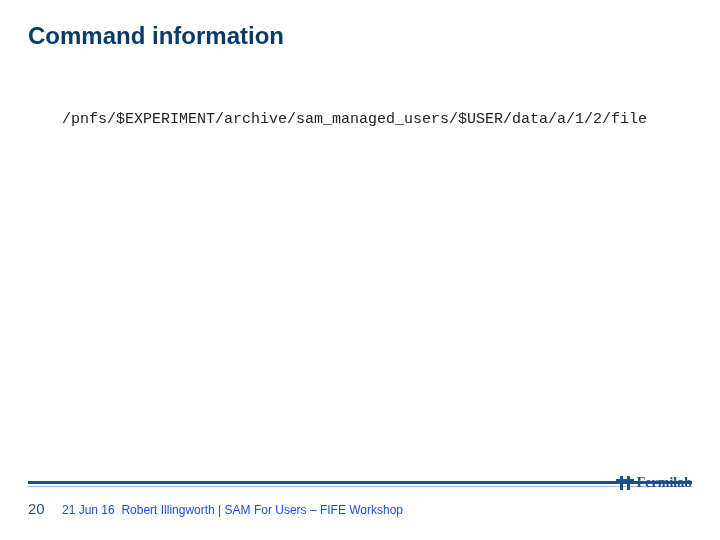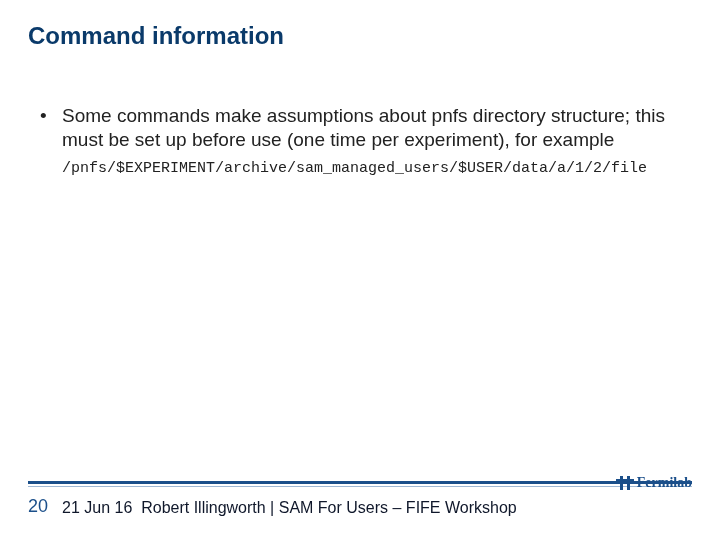--- a/index.html
+++ b/index.html
@@ -65,29 +65,29 @@
     left: 28px;
     right: 28px;
     top: 6px;
   }
   .rule1 { height: 3px; background: #1b4f8a; }
   .rule2 { height: 1px; background: #9fb8d4; margin-top: 2px; }
   .slidenum {
     position: absolute;
     left: 28px;
     bottom: 14px;
-    font-size: 18px;
+    font-size: 15px;
     color: #1b4f8a;
   }
   .meta {
     position: absolute;
     left: 62px;
     bottom: 14px;
-    font-size: 16px;
-    color: #0f172a;
+    font-size: 12px;
+    color: #1d4ed8;
   }
   .logo {
     position: absolute;
     right: 28px;
     top: 0;
     display: flex;
     color: #1b4f8a;
     font-weight: bold;
     font-size: 14px;
     font-family: Liberation Serif, serif;
@@ -103,25 +103,20 @@
 <body>
 
 <div class="slide">
 
   <h1 class="title">Command information</h1>
 
   <div class="content">
 
     <div class="gap"></div>
 
-    <ul class="top">
-      <li>
-        <span>Some commands make assumptions about pnfs directory structure; this must be set up before use (one time per experiment), for example</span>
-      </li>
-    </ul>
 
     <div class="codeblock">/pnfs/$EXPERIMENT/archive/sam_managed_users/$USER/data/a/1/2/file</div>
   </div>
 
   <div class="footer">
     <div class="rule-wrap">
       <div class="rule1"></div>
       <div class="rule2"></div>
     </div>
     <div class="logo">

